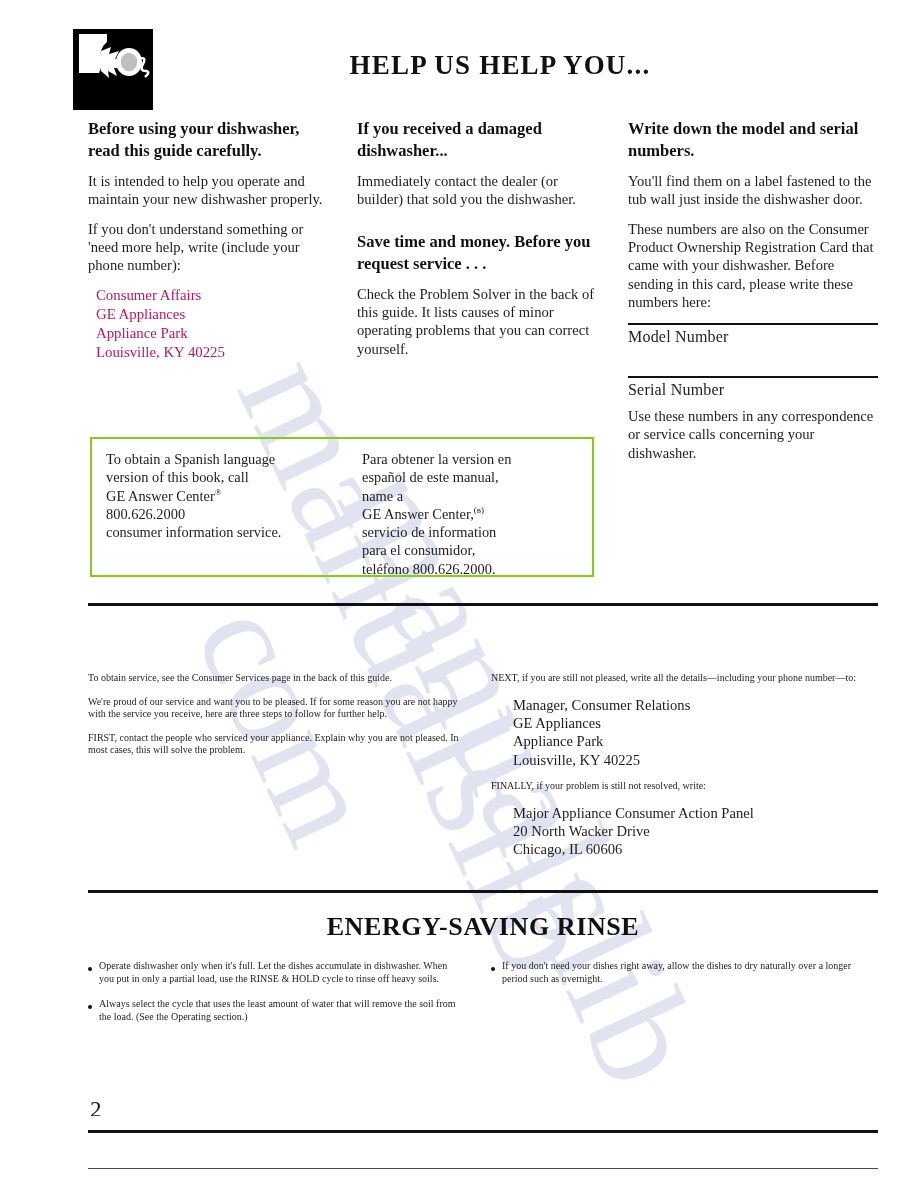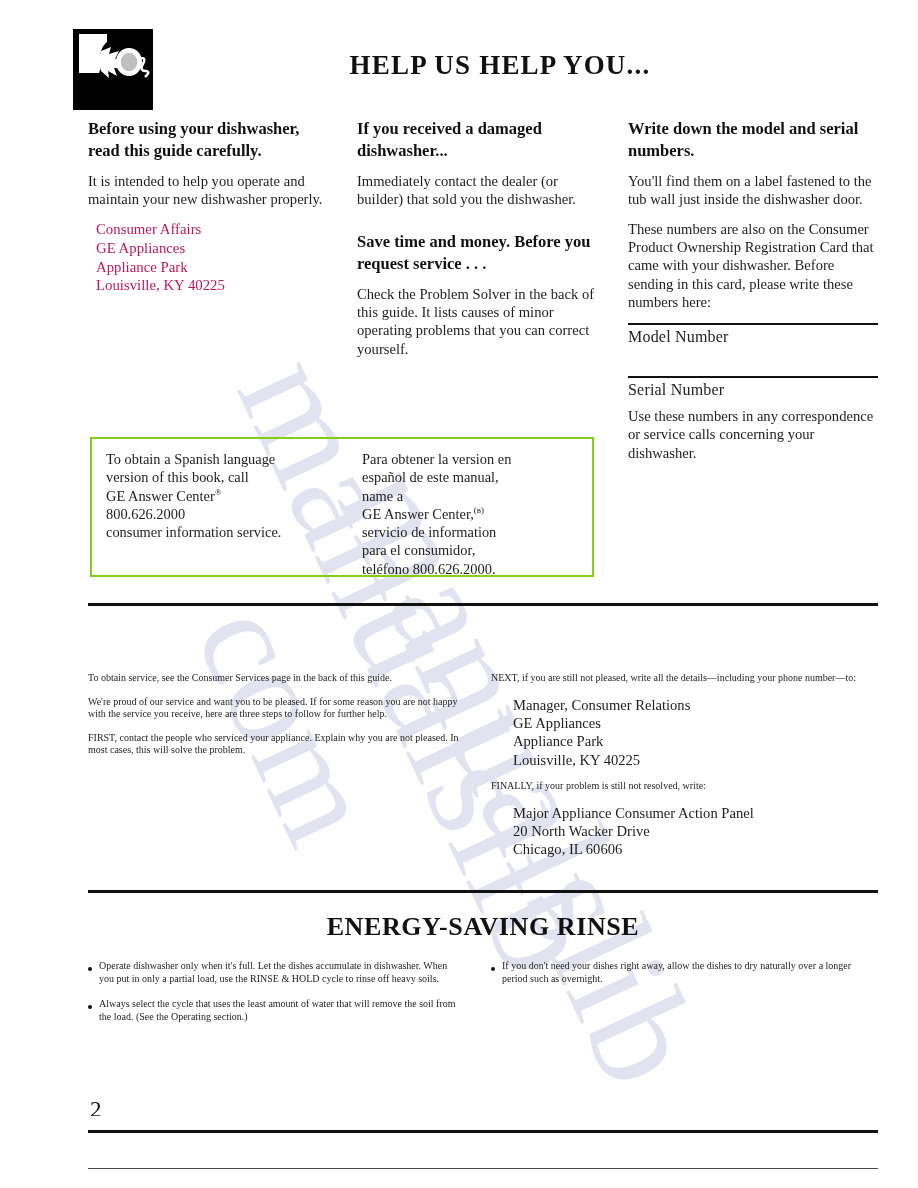--- a/index.html
+++ b/index.html
@@ -257,20 +257,21 @@
       </svg>
     </div>
 
     <div class="main-title">HELP US HELP YOU...</div>
 
     <div class="cols">
 
       <div class="col col-1">
         <h2 class="sub">Before using your dishwasher, read this guide carefully.</h2>
         <p class="body">It is intended to help you operate and maintain your new dishwasher properly.</p>
+        <p class="body">If you don't understand something or 'need more help, write (include your phone number):</p>
         <div class="addr">
           <div>Consumer Affairs</div>
           <div>GE Appliances</div>
           <div>Appliance Park</div>
           <div>Louisville, KY 40225</div>
         </div>
       </div>
 
       <div class="col col-2">
         <h2 class="sub">If you received a damaged dishwasher...</h2>

